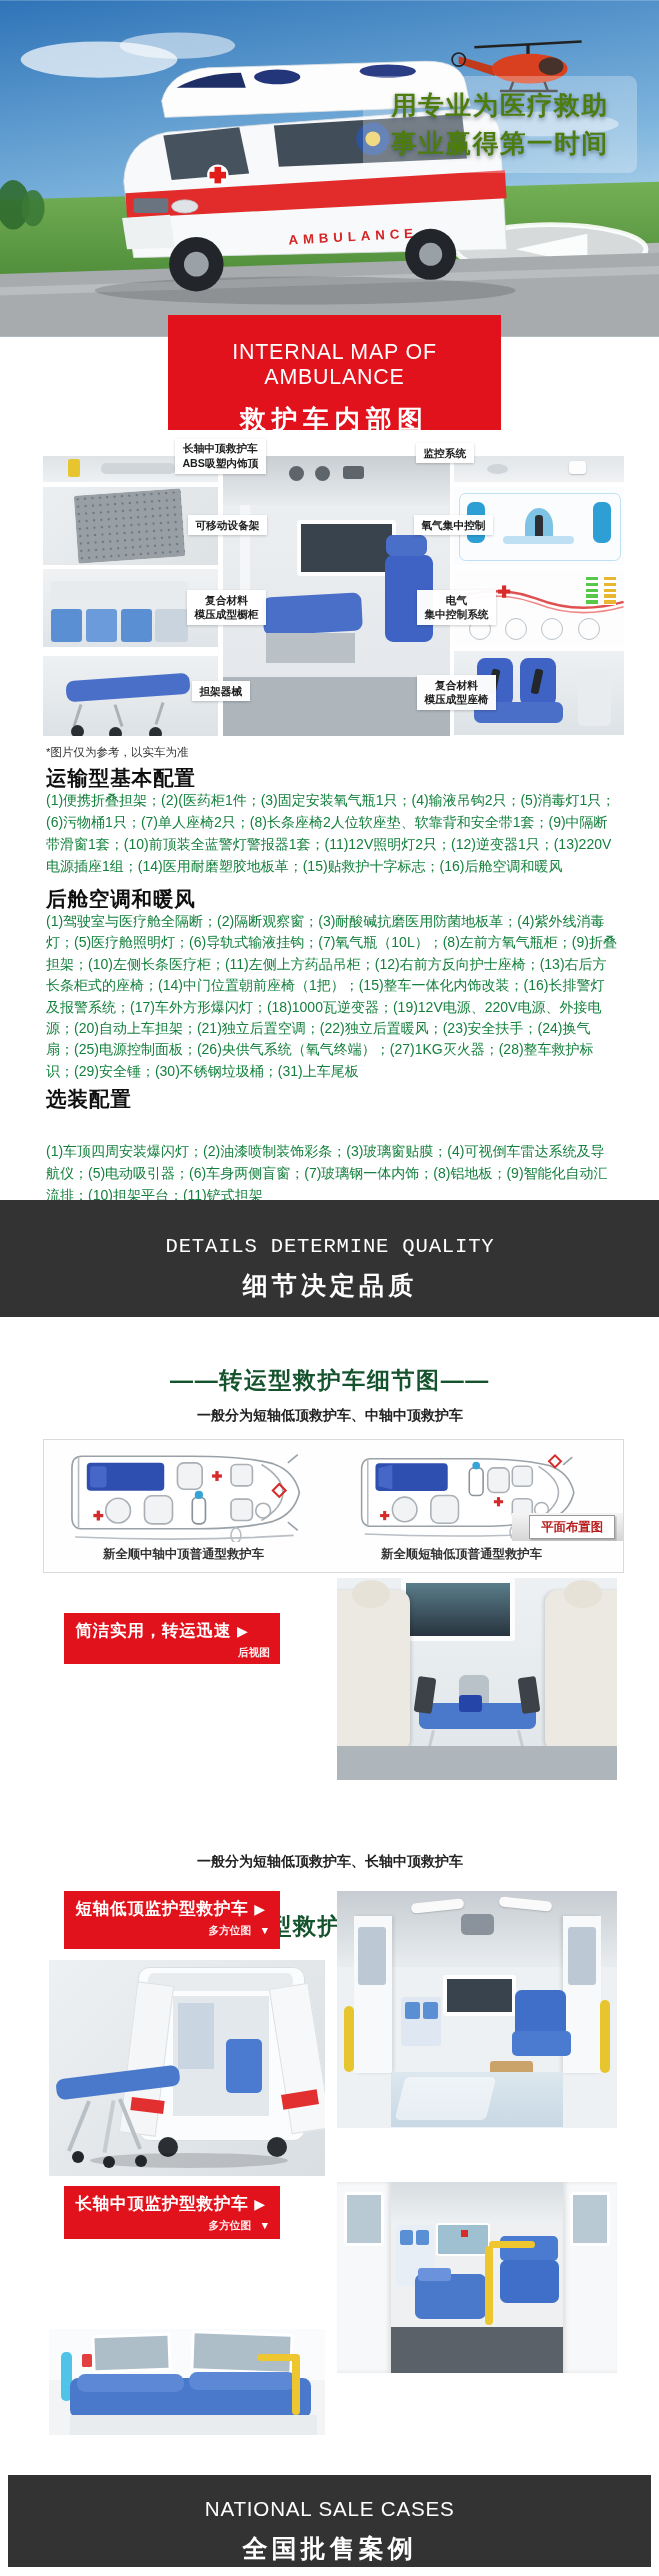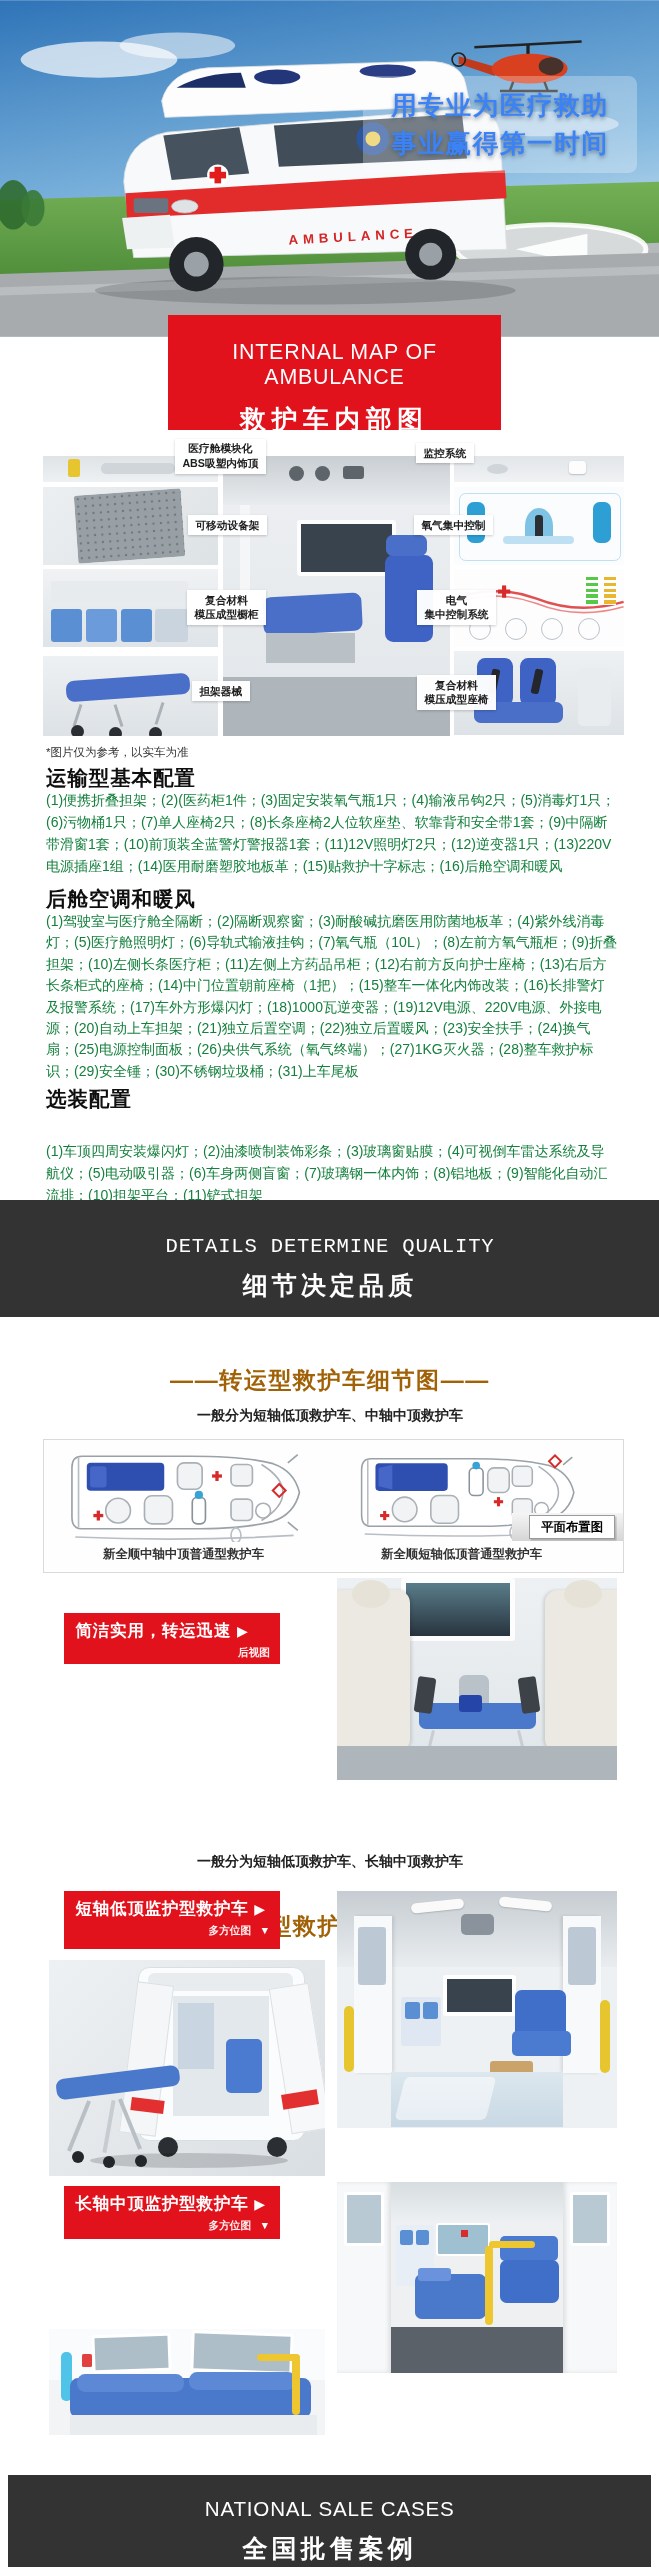--- a/index.html
+++ b/index.html
@@ -4,21 +4,21 @@
 <style>
   html,body{margin:0;padding:0;background:#fff;}
   .page{position:relative;width:660px;height:2576px;margin:0 auto;background:#fff;
         font-family:"Liberation Sans","DejaVu Sans",sans-serif;overflow:hidden;}
 
   
   .hero{position:absolute;top:0;left:0;width:660px;height:337px;overflow:hidden;}
   .hero svg{display:block;}
   .slogan{position:absolute;right:23px;top:76px;width:261px;padding:10px 6.6px;
           background:rgba(255,255,255,.28);border-radius:8.2px;text-align:center;}
-  .slogan-line{color:#3b82f6;font-size:25.6px;font-weight:bold;line-height:1.5;letter-spacing:1.6px;
+  .slogan-line{color:#4d7c0f;font-size:25.6px;font-weight:bold;line-height:1.5;letter-spacing:1.6px;
           text-shadow:0 1.6px 4.1px rgba(50,70,90,.6);white-space:nowrap;}
 
   
   .banner-red{position:absolute;left:168px;top:315px;width:333px;height:115px;
           background:#e2121c;color:#fff;text-align:center;z-index:6;}
   .banner-red .en{font-size:21.4px;margin-top:25px;letter-spacing:0.8px;}
   .banner-red .cn{font-size:25.6px;font-weight:bold;margin-top:11.5px;letter-spacing:5.8px;}
 
   
   .collage{position:absolute;left:43px;top:456px;width:581px;height:280px;}
@@ -34,31 +34,31 @@
   .cfg-h{position:absolute;left:46px;margin:0;font-size:20.6px;font-weight:bold;color:#0f0f0f;letter-spacing:0.8px;}
   .cfg-p{position:absolute;left:46px;width:572px;margin:0;font-size:14px;color:#15803d;}
 
   
   .banner-dark{position:absolute;background:#333;color:#fff;text-align:center;}
   .banner-dark .en{font-size:20.6px;letter-spacing:0.8px;}
   .banner-dark .cn{font-size:25px;font-weight:bold;margin-top:10.7px;letter-spacing:4.1px;}
 
   
   .sec-h{position:absolute;left:0;width:660px;margin:0;text-align:center;font-size:23px;
-          font-weight:bold;color:#a16207;letter-spacing:1.6px;}
+          font-weight:bold;color:#14532d;letter-spacing:1.6px;}
   .sec-sub{position:absolute;left:0;width:660px;text-align:center;font-size:14px;color:#222;font-weight:bold;}
 
   
   .plan-box{position:absolute;left:43px;top:1439px;width:579px;height:132px;background:#fefefe;
           border:0.8px solid #dadada;}
   .plan-label{position:absolute;font-size:12.4px;font-weight:bold;color:#333;white-space:nowrap;}
   .plan-band{position:absolute;right:0px;top:73px;width:111px;height:28px;
           background:linear-gradient(#f5f5f5,#d5d5d5);}
   .plan-tag{position:absolute;right:8.2px;top:75px;background:#fff;border:0.8px solid #9a9a9a;
-          box-shadow:1.6px 1.6px 0 rgba(0,0,0,.18);font-size:12.4px;font-weight:bold;color:#000000;
+          box-shadow:1.6px 1.6px 0 rgba(0,0,0,.18);font-size:12.4px;font-weight:bold;color:#b91c1c;
           padding:2.5px 10.7px;white-space:nowrap;}
 
   
   .ribbon{position:absolute;left:64px;width:216px;background:#e2121c;color:#fff;
           box-sizing:border-box;padding:7.4px 10px 4.1px 11.5px;}
   .ribbon .t{font-size:16.5px;font-weight:bold;letter-spacing:0.8px;white-space:nowrap;}
   .ribbon .arr{font-size:14px;margin-left:5.8px;}
   .ribbon .s{font-size:10.7px;font-weight:bold;text-align:right;color:rgba(255,255,255,.92);margin-top:3.3px;}
   .ribbon .s .darr{margin-left:8.2px;color:#fff;}
 
@@ -214,21 +214,21 @@
     </div>
     <div class="ph" style="left:411px;top:195px;width:170px;height:84px;background:linear-gradient(#eef1f3,#dde2e6);">
       <span style="left:23px;top:6.6px;width:36px;height:48px;background:#3f63c4;border-radius:8.2px;"></span>
       <span style="left:66px;top:6.6px;width:36px;height:48px;background:#3f63c4;border-radius:8.2px;"></span>
       <span style="left:20px;top:51px;width:89px;height:21.4px;background:#4a6fc8;border-radius:6.6px;"></span>
       <span style="left:124px;top:16.5px;width:33px;height:58px;background:#e8ecef;border-radius:5px;"></span>
       <span style="left:36px;top:18px;width:8.2px;height:25px;background:#23272b;border-radius:2.5px;transform:rotate(12deg);"></span>
       <span style="left:79px;top:18px;width:8.2px;height:25px;background:#23272b;border-radius:2.5px;transform:rotate(12deg);"></span>
     </div>
 
-    <div class="map-label" style="left:132px;top:-17.3px;">医疗舱模块化
+    <div class="map-label" style="left:132px;top:-17.3px;">长轴中顶救护车
 ABS吸塑内饰顶</div>
     <div class="map-label" style="left:373px;top:-13px;">监控系统</div>
     <div class="map-label" style="left:145px;top:59px;">可移动设备架</div>
     <div class="map-label" style="left:371px;top:59px;">氧气集中控制</div>
     <div class="map-label" style="left:144px;top:134px;">复合材料
 模压成型橱柜</div>
     <div class="map-label" style="left:374px;top:134px;">电气
 集中控制系统</div>
     <div class="map-label" style="left:149px;top:225px;">担架器械</div>
     <div class="map-label" style="left:374px;top:219px;">复合材料

